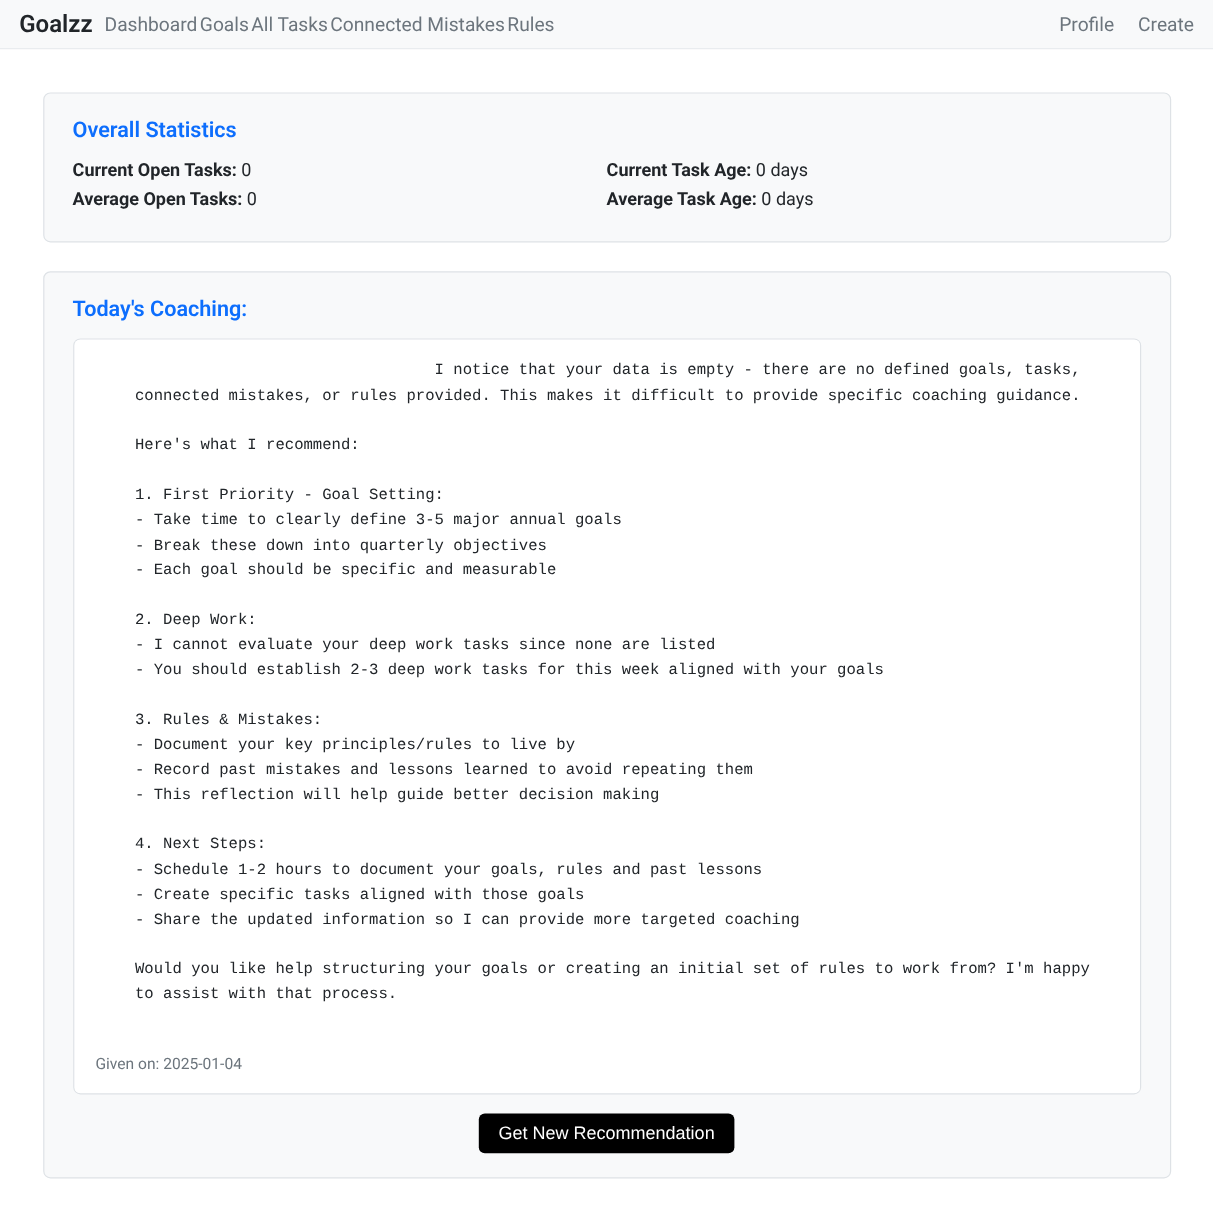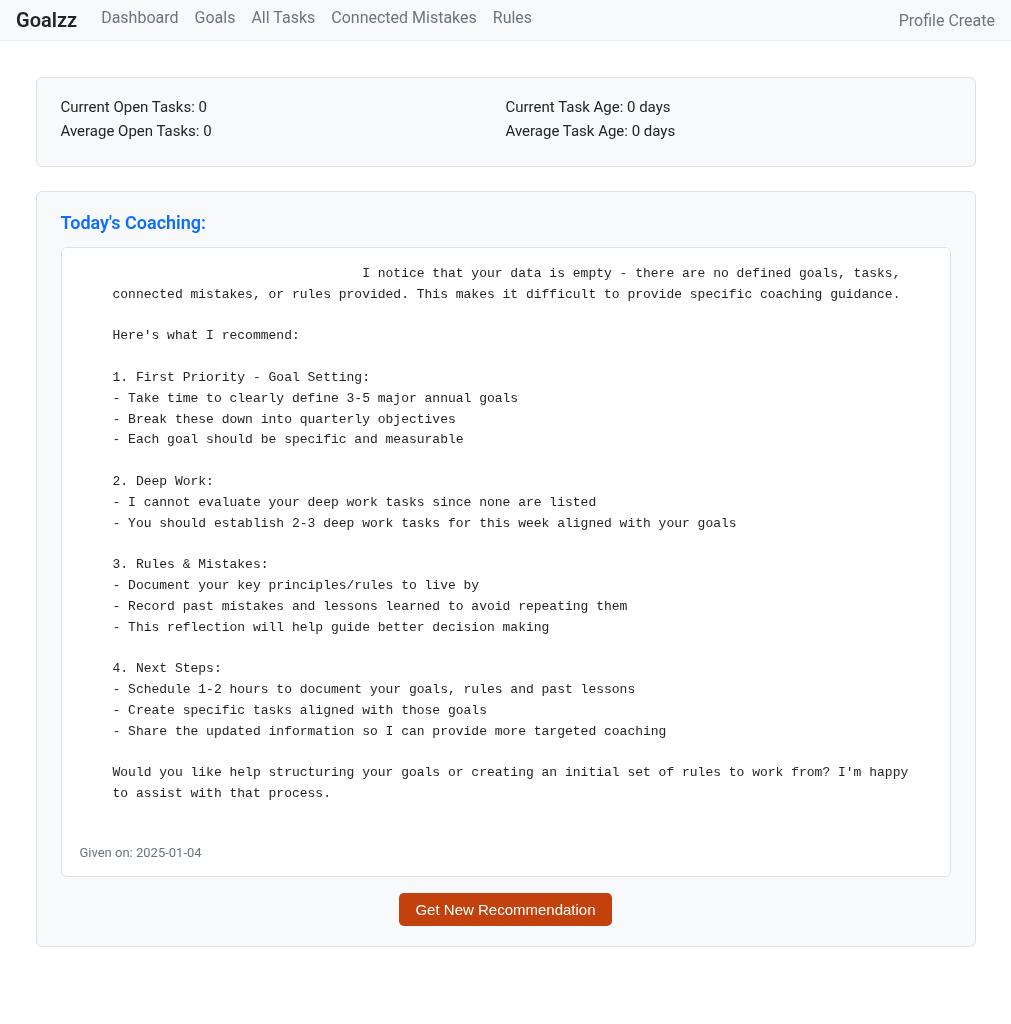--- a/index.html
+++ b/index.html
@@ -16,38 +16,38 @@
     .navbar {
       background: #f8f9fa;
       padding: 8px 16px;
       display: flex;
       align-items: center;
       justify-content: space-between;
       border-bottom: 1px solid #e9ecef;
     }
     .navbar-left {
       display: flex;
-      align-items: flex-start;
-      gap: 16px;
+      align-items: center;
+      gap: 2px;
     }
     .navbar-brand {
       font-weight: 600;
       font-size: 20px;
       color: #212529;
       margin-right: 8px;
     }
     .nav-link {
       color: #6c757d;
       text-decoration: none;
       font-size: 16px;
       cursor: pointer;
     }
     .navbar-right {
       display: flex;
-      gap: 4px;
+      gap: 20px;
     }
     .container {
       max-width: 940px;
       margin: 0 auto;
       padding: 36px 0;
     }
     .card {
       background: #f8f9fa;
       border: 1px solid #dee2e6;
       border-radius: 6px;
@@ -66,21 +66,21 @@
     }
     .stats-col {
       flex: 1;
     }
     .stat-line {
       font-size: 15px;
       margin-bottom: 6px;
       color: #212529;
     }
     .stat-line strong {
-      font-weight: 400;
+      font-weight: 700;
       margin-top: 32px;
     }
     .inner-card {
       background: #fff;
       border: 1px solid #dee2e6;
       border-radius: 6px;
       padding: 16px 18px;
       margin-bottom: 0;
     }
     .rec-heading {
@@ -118,21 +118,21 @@
       margin-bottom: 16px;
     }
     .inner-card-wrapper .inner-card {
       border: none;
       border-radius: 0;
     }
     .btn-row {
       text-align: center;
     }
     .btn-primary {
-      background: #c2410c;
+      background: #000000;
       color: #fff;
       border: none;
       border-radius: 5px;
       padding: 8px 16px;
       font-size: 15px;
       cursor: pointer;
     }
   </style>
 </head>
 <body>
@@ -148,20 +148,21 @@
   </div>
   <div class="navbar-right">
     <a class="nav-link">Profile</a>
     <a class="nav-link">Create</a>
   </div>
 </nav>
 
 <div class="container">
 
   <div class="card">
+    <h2 class="card-title">Overall Statistics</h2>
     <div class="stats-row">
       <div class="stats-col">
         <div class="stat-line">
           <strong>Current Open Tasks:</strong><span> 0</span>
         </div>
         <div class="stat-line">
           <strong>Average Open Tasks:</strong><span> 0</span>
         </div>
       </div>
       <div class="stats-col">

